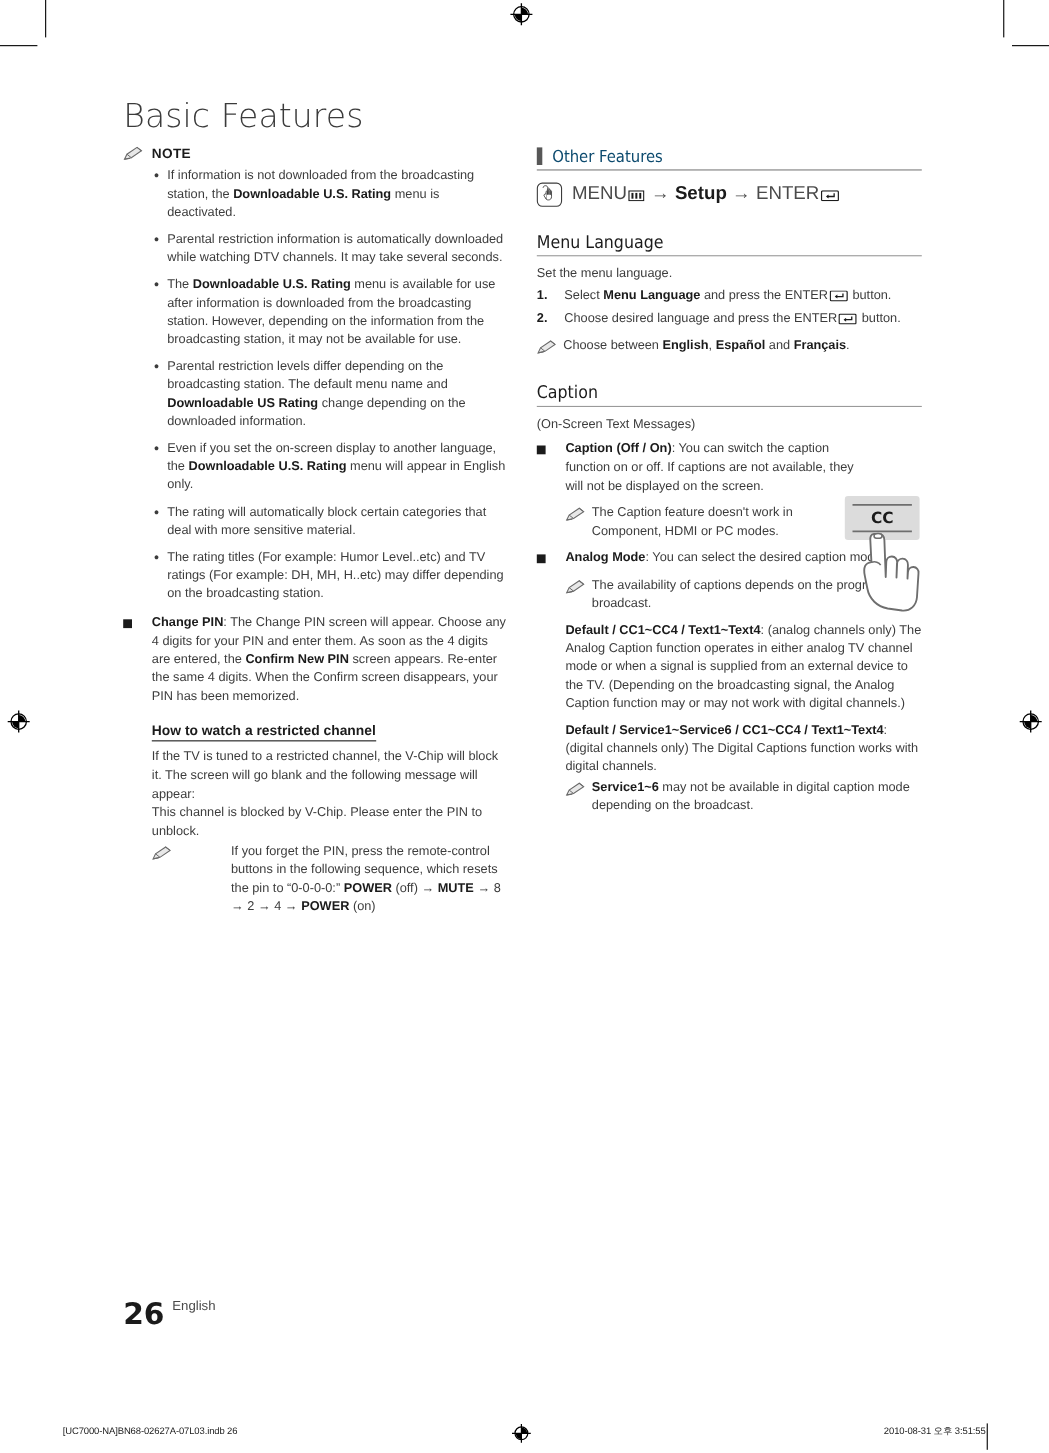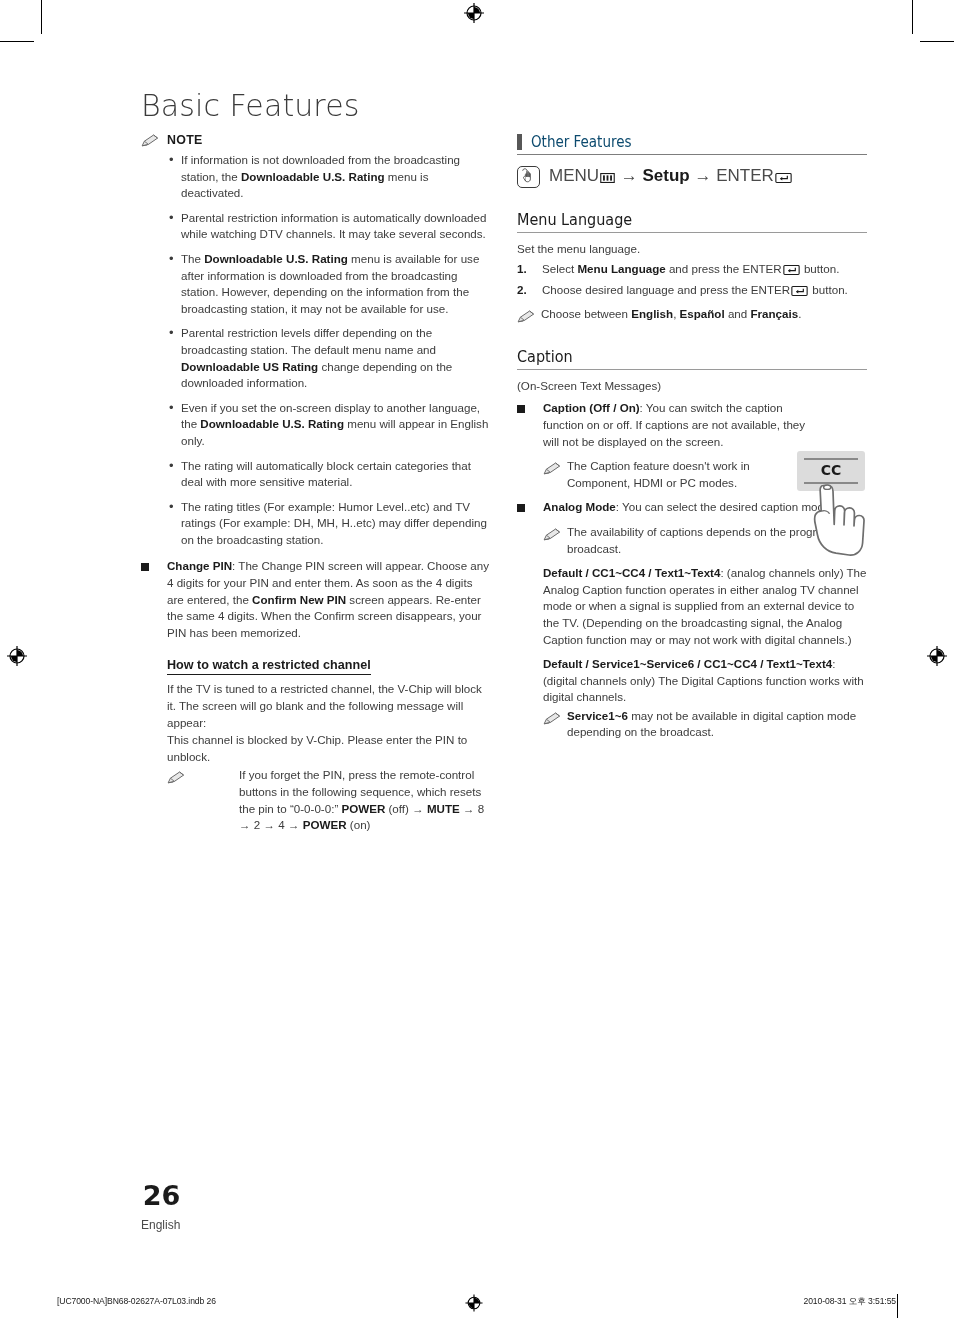--- a/index.html
+++ b/index.html
@@ -21,21 +21,21 @@
   .crop.v { width: 1px; height: 34px; }
   .crop.h { height: 1px; width: 34px; }
 
   .regmark { position: absolute; width: 22px; height: 22px; }
   .regmark svg { display: block; }
 
   
   .page {
     position: absolute;
     left: 0; top: 0;
-    width: 770px; height: 1321px; margin-left: 29px;
+    width: 770px; height: 1321px;
   }
 
   .title {
     position: absolute;
     left: 112px;
     top: 88px;
     font-size: 30px;
     font-weight: 300;
     letter-spacing: .1px;
     color: #3b3b3b;
@@ -56,21 +56,21 @@
     font-size: 11.6px;
     line-height: 16.6px;
     color: #3c3c3c;
     margin: 0 0 0 0;
   }
   b, strong { color: #1b1b1b; font-weight: bold; }
 
   
   .note-head {
     display: flex;
-    align-items: center;
+    align-items: flex-start;
     gap: 7px;
     margin-bottom: 5px;
   }
   .note-head .lbl {
     font-size: 12.4px;
     font-weight: bold;
     color: #1b1b1b;
     letter-spacing: .3px;
   }
 
@@ -207,23 +207,22 @@
     width: 90px;
     height: 118px;
   }
 
   
   .pagenum {
     position: absolute;
     left: 112px;
     top: 1180px;
     display: flex;
-    align-items: flex-end;
+    align-items: flex-start;
     gap: 7px;
-    flex-direction: column;
   }
   .pagenum .n {
     font-size: 27px;
     font-weight: bold;
     color: #1b1b1b;
     font-family: "DejaVu Sans", sans-serif;
   }
   .pagenum .lang {
     font-size: 12px;
     color: #4a4a4a;

